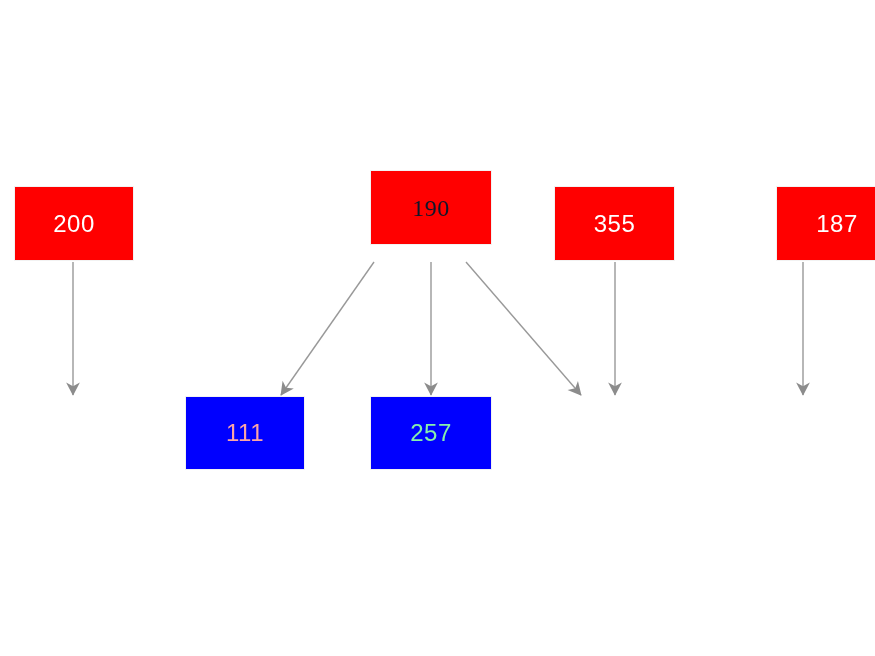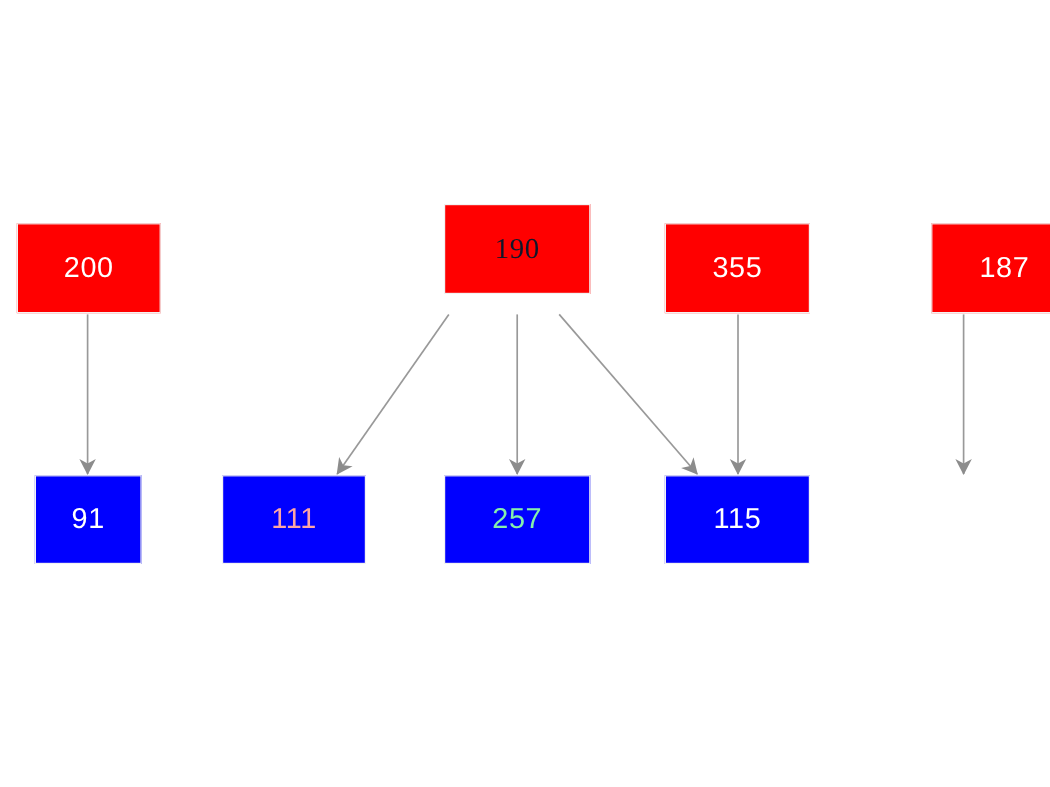--- a/index.html
+++ b/index.html
@@ -67,26 +67,20 @@
   </div>
   <div class="node node-source" style="left: 370px; top: 170px; width: 122px; height: 75px; background: rgb(255, 0, 0); border-color: rgb(242, 242, 242); color: #0f172a; font-family: Liberation Serif, serif;">
     <span class="node-label">190</span>
   </div>
   <div class="node node-source" style="left: 554px; top: 186px; width: 121px; height: 75px; background: rgb(255, 0, 0); border-color: rgb(242, 242, 242); color: rgb(255, 255, 255);">
     <span class="node-label">355</span>
   </div>
   <div class="node node-source" style="left: 776px; top: 186px; width: 122px; height: 75px; background: rgb(255, 0, 0); border-color: rgb(242, 242, 242); color: rgb(255, 255, 255);">
     <span class="node-label">187</span>
   </div>
-  <div class="node node-target" style="left: 29px; top: 396px; width: 89px; height: 74px; background: rgb(0, 0, 255); border-color: rgb(242, 242, 242); color: rgb(255, 255, 255);">
-    <span class="node-label">91</span>
-  </div>
   <div class="node node-target" style="left: 185px; top: 396px; width: 120px; height: 74px; background: rgb(0, 0, 255); border-color: rgb(242, 242, 242); color: #fca5a5;">
     <span class="node-label">111</span>
   </div>
   <div class="node node-target" style="left: 370px; top: 396px; width: 122px; height: 74px; background: rgb(0, 0, 255); border-color: rgb(242, 242, 242); color: #86efac;">
     <span class="node-label">257</span>
   </div>
-  <div class="node node-target" style="left: 554px; top: 396px; width: 121px; height: 74px; background: rgb(0, 0, 255); border-color: rgb(242, 242, 242); color: rgb(255, 255, 255);">
-    <span class="node-label">115</span>
-  </div>
 
 </div>
 
 </body></html>

